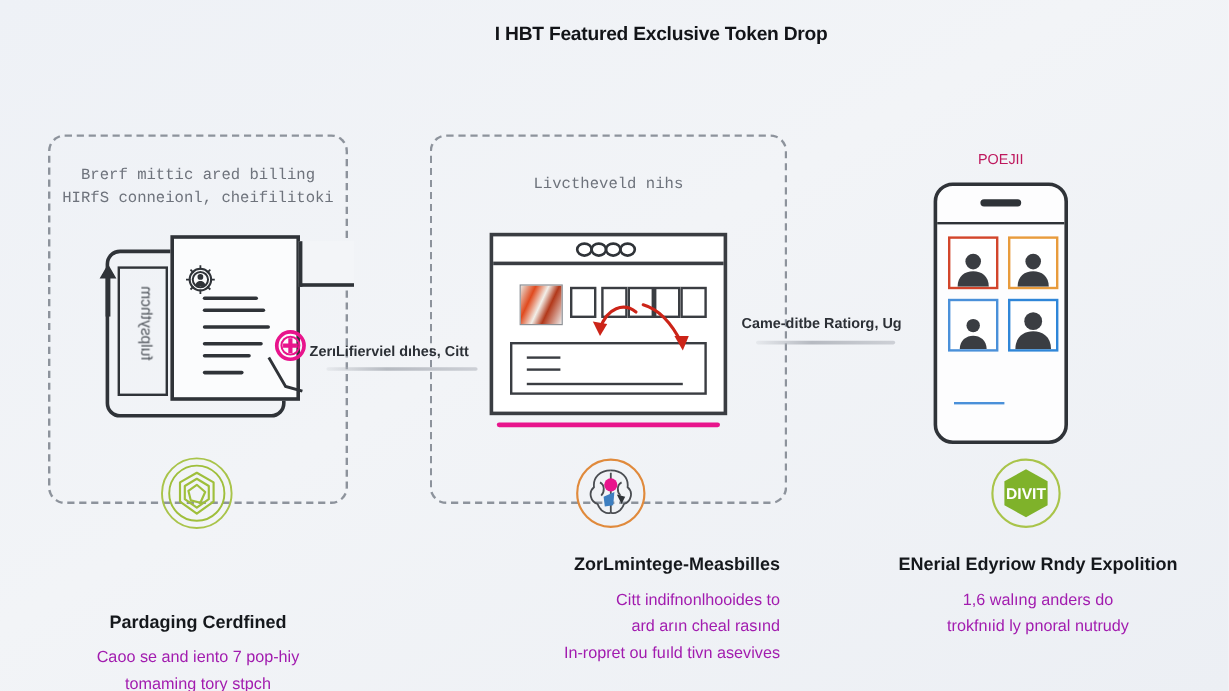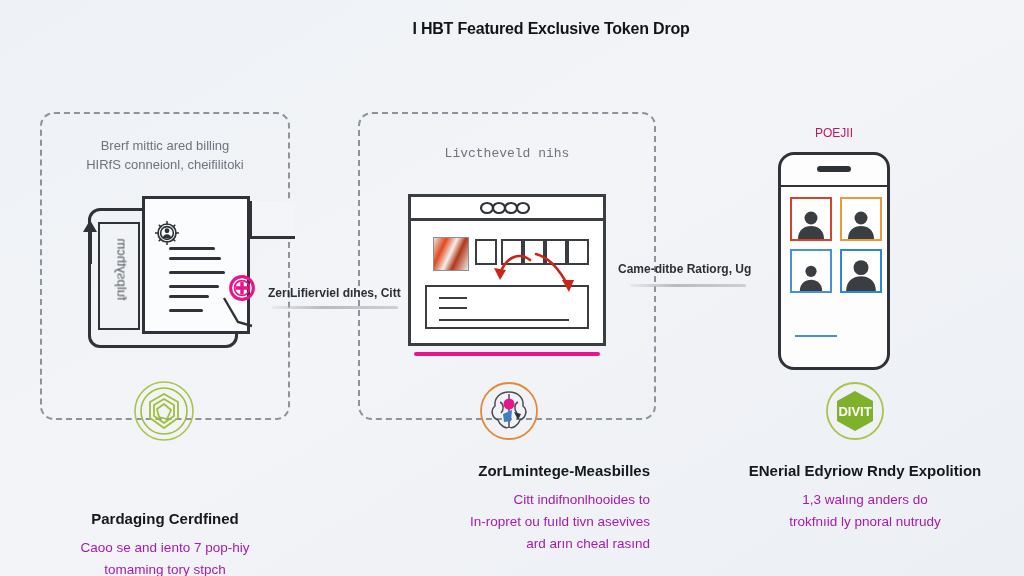--- a/index.html
+++ b/index.html
@@ -190,21 +190,21 @@
 </style>
 </head>
 <body>
 
 <div class="stage">
 
   <div class="title">I HBT Featured Exclusive Token Drop</div>
 
   <div class="panel panel-left"></div>
 
-  <div class="panel-head" style="left:40px; top:136px; width:250px;">
+  <div class="panel-head" style="left:40px; top:136px; width:250px;font-family:Liberation Mono, monospace;">
     <div>Brerf mittic ared billing</div>
     <div>HIRfS conneionl, cheifilitoki</div>
   </div>
 
   <div class="doc-wrap">
 
     <svg class="arrow-up" viewBox="0 0 16 48">
       <path d="M8 4 L15 16 L10 16 L10 48 L6 48 L6 16 L1 16 Z" fill="#2f3338"></path>
     </svg>
     <div class="doc-outline"></div>
@@ -322,21 +322,21 @@
         <svg width="32" height="34" viewBox="0 0 30 32">
           <circle cx="15" cy="10" r="7" fill="#3a3d42"></circle>
           <path d="M1 32 C1 22, 8 18, 15 18 C22 18, 29 22, 29 32 Z" fill="#3a3d42"></path>
         </svg>
       </div>
     </div>
     <div class="phone-footline"></div>
   </div>
 
   <div class="connector-line" style="left:272px; top:306px; width:126px;"></div>
-  <div class="connector-label" style="left:268px; top:286px;">ZerıLifierviel dıhes, Citt</div>
+  <div class="connector-label" style="left:258px; top:286px;">ZerıLifierviel dıhes, Citt</div>
 
   <div class="connector-line" style="left:630px; top:284px; width:116px;"></div>
   <div class="connector-label" style="left:618px; top:262px;">Came-ditbe Ratiorg, Ug</div>
 
   <svg class="badge" style="left:133px; top:380px;" viewBox="0 0 62 62">
     <circle cx="31" cy="31" r="29" fill="none" stroke="#a9c44a" stroke-width="1.6"></circle>
     <circle cx="31" cy="31" r="23" fill="none" stroke="#9fbf3b" stroke-width="1.6"></circle>
     <g fill="none" stroke="#9fbf3b" stroke-width="1.8" stroke-linejoin="round">
       <path d="M31 14 L45 22 L45 38 L31 48 L17 38 L17 22 Z"></path>
       <path d="M31 19 L41 25 L41 36 L31 43 L21 36 L21 25 Z"></path>
@@ -369,26 +369,26 @@
     <div class="caption-body">
       <div>Caoo se and iento 7 pop-hiy</div>
       <div>tomaming tory stpch</div>
     </div>
   </div>
 
   <div class="caption" style="left:370px; top:462px; width:280px;text-align:right;">
     <div class="caption-title">ZorLmintege-Measbilles</div>
     <div class="caption-body">
       <div>Citt indifnonlhooides to</div>
+      <div>ard arın cheal rasınd</div>
       <div>In-ropret ou fuıld tivn asevives</div>
-      <div>ard arın cheal rasınd</div>
     </div>
   </div>
 
   <div class="caption" style="left:715px; top:462px; width:300px;">
     <div class="caption-title">ENerial Edyriow Rndy Expolition</div>
     <div class="caption-body">
-      <div>1,3 walıng anders do</div>
+      <div>1,6 walıng anders do</div>
       <div>trokfnıid ly pnoral nutrudy</div>
     </div>
   </div>
 
 </div>
 
 </body></html>

